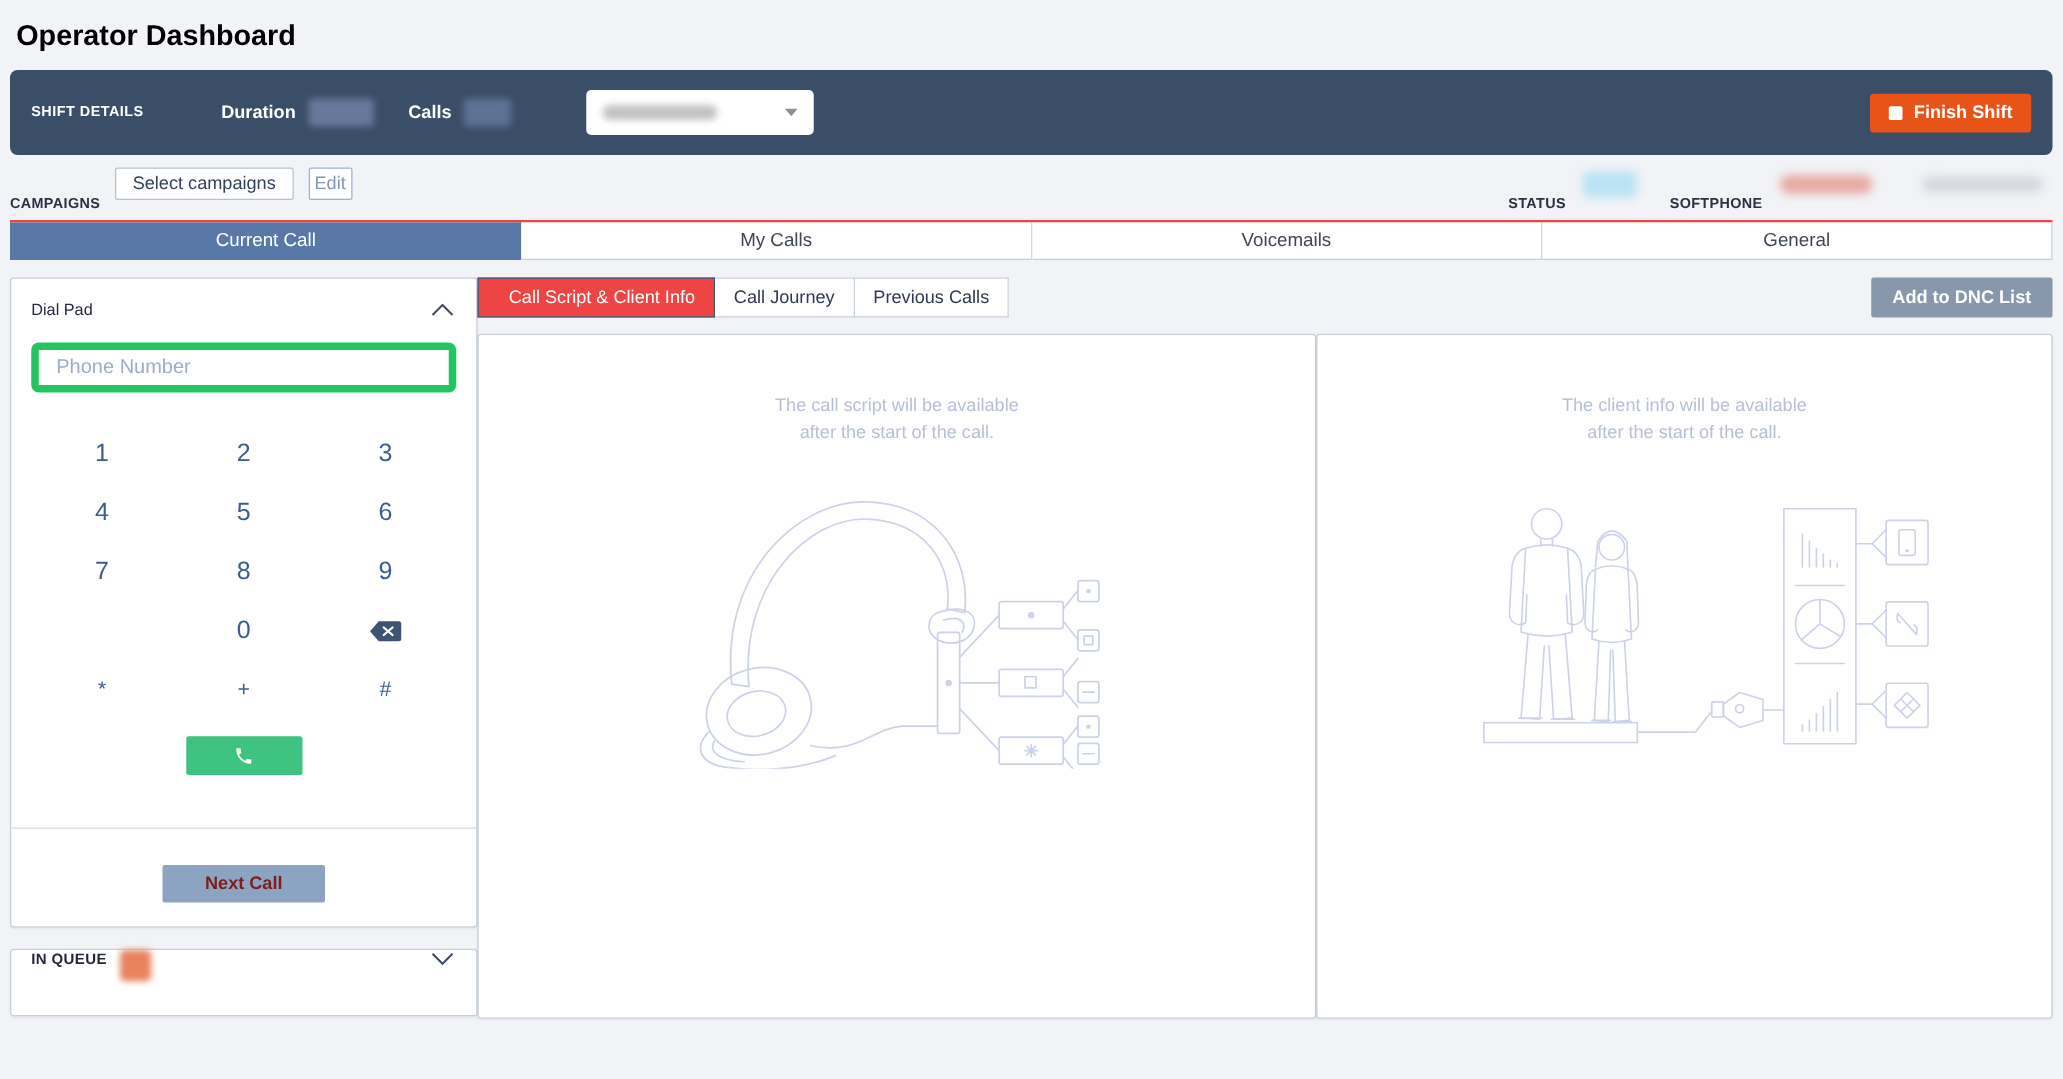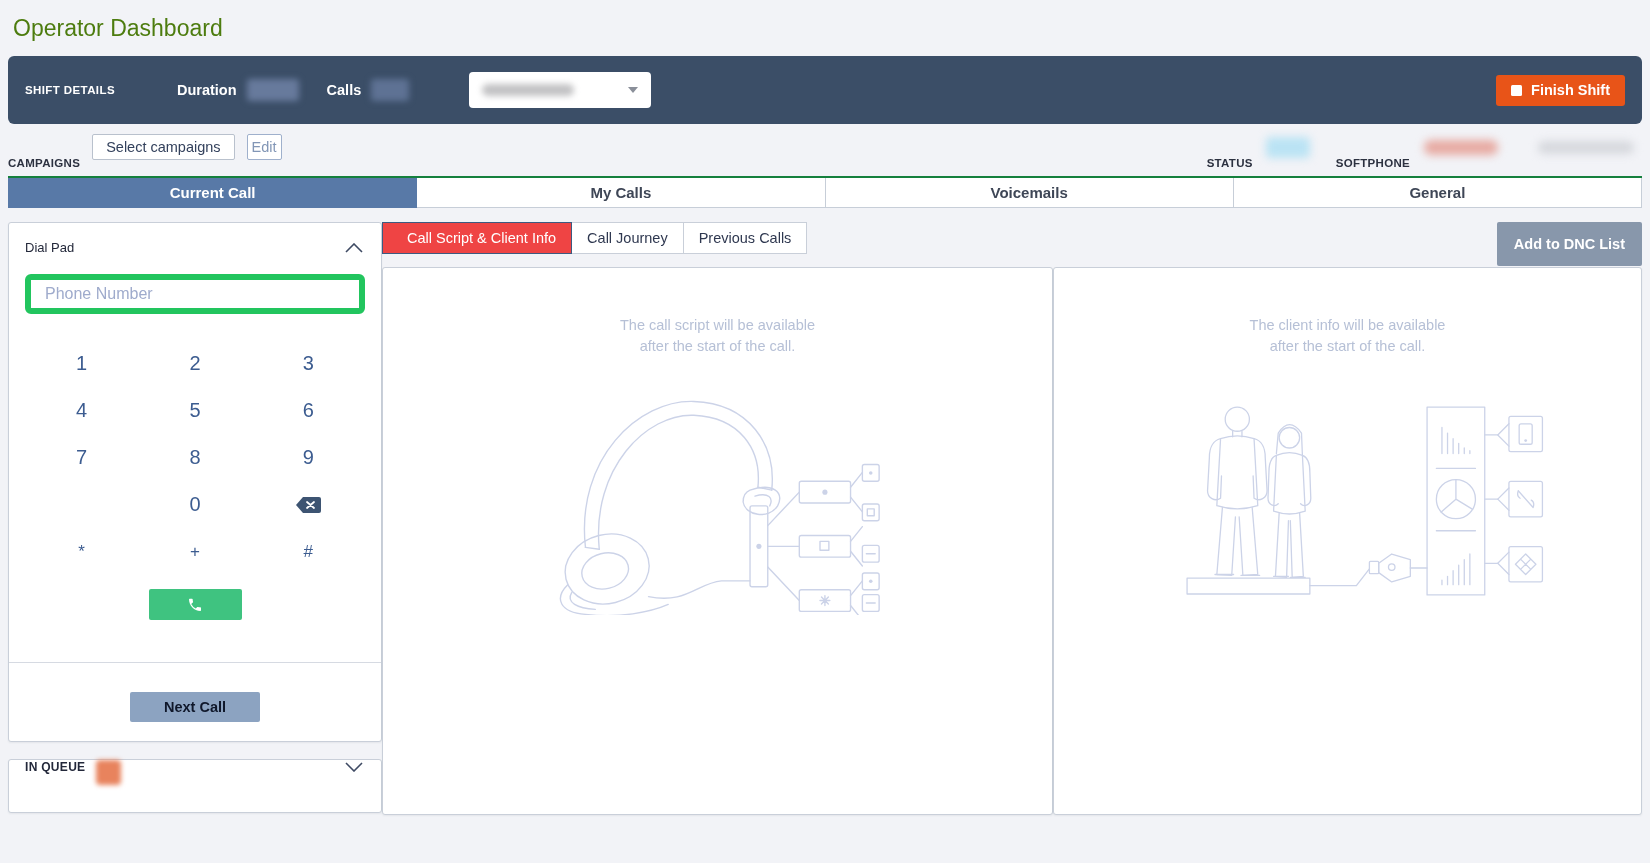--- a/index.html
+++ b/index.html
@@ -3,21 +3,21 @@
 <meta charset="utf-8">
 <style>
   * { box-sizing: border-box; margin: 0; padding: 0; }
   html,body { width:1650px; height:863px; }
   body {
     background:#f2f3f7;
     font-family:"Liberation Sans", sans-serif;
     color:#262b38;
     overflow:hidden;
   }
-  .page-title { font-size:23px; font-weight:400; color:#4d7c0f; padding:15px 0 14px 13px; }
+  .page-title { font-size:23px; font-weight:700; color:#000000; padding:15px 0 14px 13px; }
 
   
   .shift-bar {
     margin:0 8px; height:68px; background:#3b4e67; border-radius:6px;
     display:flex; align-items:center; padding:0 17px; color:#fff;
   }
   .shift-label { font-size:11.5px; font-weight:700; letter-spacing:.4px; }
   .metric { display:flex; align-items:center; margin-left:62px; }
   .metric + .metric { margin-left:28px; }
   .metric-label { font-size:14.5px; font-weight:700; }
@@ -45,21 +45,21 @@
     border:1px solid #b9c1cd; color:#33415c; border-radius:2px; padding:4px 13px; margin-left:12px;
   }
   .btn-edit { border-color:#9fb0cc; color:#8296b6; padding:4px 4px; }
   .campaigns-right { margin-left:auto; display:flex; align-items:center; }
   .chip-status { width:44px; height:21px; background:#bae3f4; border-radius:4px; margin-left:13px; filter:blur(4px); }
   .softphone-label { margin-left:26px; }
   .chip-softphone { width:74px; height:15px; background:#e7aaa2; border-radius:7px; margin-left:14px; filter:blur(4px); }
   .chip-phone-num { width:96px; height:13px; background:#d6d8dd; border-radius:6px; margin-left:40px; margin-right:8px; filter:blur(4px); }
 
   
-  .main-tabs { margin:6px 8px 0; display:flex; border-top:2px solid #15803d;font-weight:bold; }
+  .main-tabs { margin:6px 8px 0; display:flex; border-top:2px solid #ef4444; }
   .tab {
     flex:1; height:30px; display:flex; align-items:center; justify-content:center;
     background:#fff; border:1px solid #c7ced8; border-top:none; border-left:none;
     font-size:15px; color:#3e4656; cursor:pointer;
   }
   .tab:first-child { border-left:1px solid #c7ced8; }
   .tab.active { background:#5879a7; border-color:#5879a7; color:#fff; }
 
   
   .content { margin:14px 8px 0; display:flex; align-items:flex-start; }
@@ -85,21 +85,21 @@
     font-size:20px; color:#3c5c90; background:none; border:none; font-family:inherit; cursor:pointer;
   }
   .key-symbol { font-size:17px; }
   .call-btn {
     margin:14px auto 0; width:93px; height:31px; background:#3fc380; border:none; border-radius:2px;
     display:flex; align-items:center; justify-content:center; cursor:pointer;
   }
   .dial-divider { margin:42px -16px 0; border-top:1px solid #d6dae2; }
   .nextcall-btn {
     margin:29px auto 0; width:130px; height:30px; background:#8ca3c1; border:none; border-radius:2px;
-    color:#0f172a; font-size:14.5px; font-weight:600; font-family:inherit; cursor:pointer;
+    color:#7f1d1d; font-size:14.5px; font-weight:600; font-family:inherit; cursor:pointer;
   }
   .queue-card { margin-top:17px; height:54px; display:flex; align-items:flex-start; padding:0 16px; }
   .queue-label { font-size:12px; font-weight:700; color:#23283a; letter-spacing:.3px; }
   .queue-badge { width:25px; height:25px; background:#e8835d; border-radius:4px; margin-left:11px; filter:blur(2.5px); }
   .queue-card .icon-btn { margin-left:auto; }
 
   
   .col-mid { width:671px; flex:none; }
   .subtabs { display:flex; height:32px; }
   .subtab {
@@ -109,21 +109,21 @@
   .subtab + .subtab { border-left:none; }
   .subtab.active { background:#ef4444; border-color:#3d5a80; color:#fff; font-weight:400;padding-left:24px; }
   .panel { margin-top:13px; height:548px; text-align:center; padding-top:47px; }
   .empty-msg { font-size:14.5px; line-height:21px; color:#b6c0d6; }
   .illustration { margin-top:30px; }
 
   
   .col-right { flex:1; }
   .dnc-row { height:32px; display:flex; justify-content:flex-end; }
   .dnc-btn {
-    height:44px; background:#8897ab; border:none; border-radius:2px; padding:0 17px;
+    height:32px; background:#8897ab; border:none; border-radius:2px; padding:0 17px;
     color:#fff; font-size:14.5px; font-weight:700; font-family:inherit; cursor:pointer;
   }
   .line-art { stroke:#ccd3e8; fill:none; stroke-width:1.4; stroke-linecap:round; stroke-linejoin:round; }
   .line-art-fill { fill:#ccd3e8; stroke:none; }
 </style>
 </head>
 <body>
 
 <div class="page-title">Operator Dashboard</div>
 

